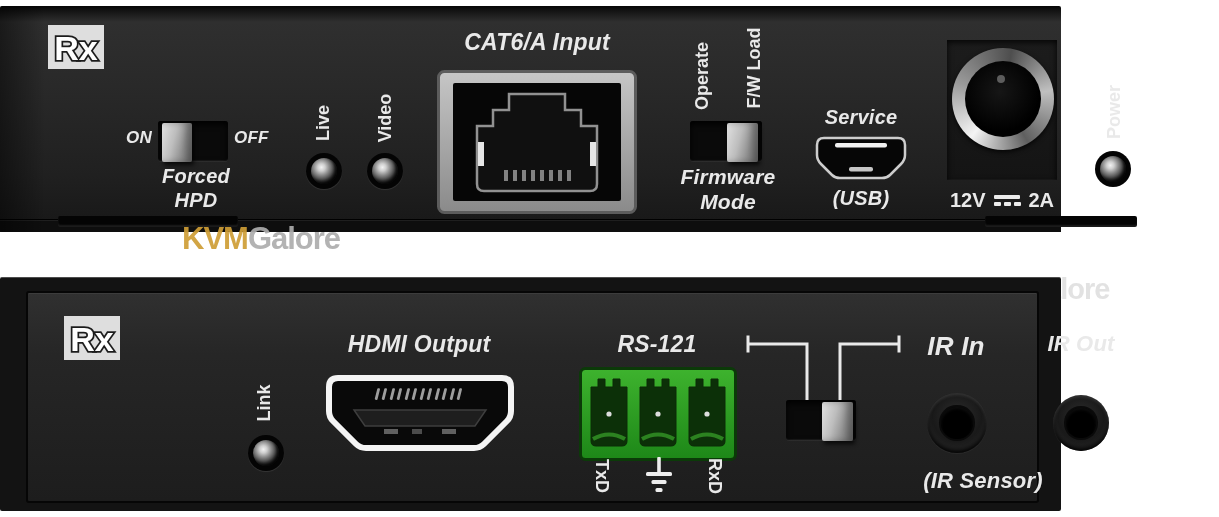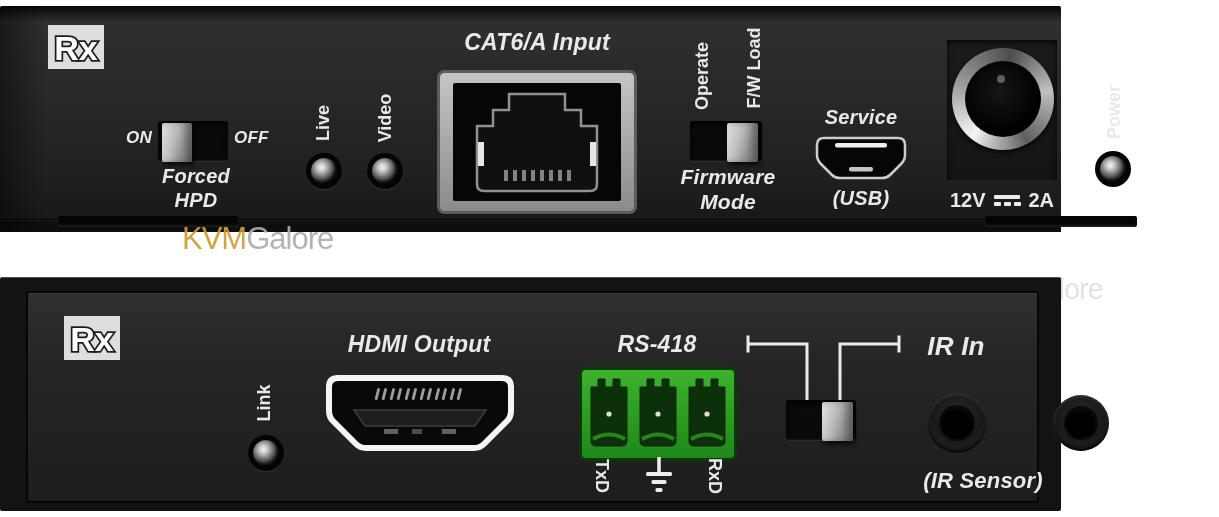--- a/index.html
+++ b/index.html
@@ -46,21 +46,21 @@
     background:radial-gradient(circle at 50% 40%,#2e2e2e 0%,#191919 52%,#242424 70%,#090909 100%);
     box-shadow:0 1px 1px rgba(255,255,255,0.05),inset 0 2px 3px rgba(255,255,255,0.12),inset 0 -3px 4px rgba(0,0,0,0.85);}
   .jack-hole{position:absolute;inset:24%;border-radius:50%;background:#000;
     box-shadow:0 0 0 2px #0a0a0a,inset 0 2px 3px rgba(255,255,255,0.05);}
   .dc-symbol{display:inline-flex;flex-direction:column;align-items:center;gap:3px;margin:0 2px;}
   .dc-solid{width:26px;height:4px;background:#ececec;border-radius:1px;}
   .dc-dashes{display:flex;gap:3px;}
   .dc-dashes i{width:7px;height:4px;background:#ececec;border-radius:1px;}
   .power-spec{position:absolute;display:flex;align-items:center;justify-content:center;gap:6px;
     font-weight:bold;color:#e9e9e9;}
-  .watermark{position:absolute;font-weight:normal;letter-spacing:-1px;white-space:nowrap;text-align:center;}
+  .watermark{position:absolute;font-weight:bold;letter-spacing:-1px;white-space:nowrap;text-align:center;}
   .wm-top{left:182px;top:221px;font-size:31px;}
   .wm-bottom{left:962px;top:273px;font-size:29px;}
   .wm-kvm{color:rgba(206,157,53,0.92);}
   .wm-galore{color:rgba(173,173,173,0.92);}
   .wm-bottom .wm-kvm{color:rgba(206,157,53,0.50);}
   .wm-bottom .wm-galore{color:rgba(160,160,160,0.30);}
   .rx-logo{position:absolute;}
 </style>
 </head>
 <body>
@@ -201,21 +201,21 @@
         <rect x="117" y="13" width="2.8" height="12" rx="1" transform="rotate(14 118 19)"></rect>
         <rect x="125" y="13" width="2.8" height="12" rx="1" transform="rotate(14 126 19)"></rect>
         <rect x="132" y="13" width="2.8" height="12" rx="1" transform="rotate(14 133 19)"></rect>
       </g>
       <path d="M28,35 H160 L149,51 H39 Z" fill="#1e1e1e" stroke="#3e3e3e" stroke-width="1.5"></path>
       <rect x="58" y="54" width="14" height="5" fill="#606060"></rect>
       <rect x="86" y="54" width="10" height="5" fill="#4c4c4c"></rect>
       <rect x="116" y="54" width="14" height="5" fill="#606060"></rect>
     </svg>
 
-    <div class="hlabel" style="left:587px;top:53px;width:140px;font-size:23px;">RS-418</div>
+    <div class="hlabel" style="left:587px;top:53px;width:140px;font-size:23px;">RS-121</div>
     <svg style="position:absolute;left:579px;top:89px;" width="158" height="94" viewBox="0 0 158 94">
       <defs>
         <linearGradient id="tg" x1="0" y1="0" x2="0" y2="1">
           <stop offset="0" stop-color="#3eb32e"></stop>
             <stop offset="1" stop-color="#1d8718"></stop>
         </linearGradient>
       </defs>
       <rect x="1.5" y="1.5" width="155" height="91" rx="5" fill="url(#tg)" stroke="#0b3a08" stroke-width="3"></rect>
       <g fill="#0c3008" stroke="#0a2a06" stroke-width="1">
         <path d="M12,20 V74 Q12,79 17,79 H43 Q48,79 48,74 V20 H41 V12 H34 V20 H26 V12 H19 V20 Z"></path>
@@ -246,19 +246,20 @@
       <path d="M4,4 V18 M4,11 H63 V68 M96,68 V11 H155 M155,4 V18" fill="none" stroke="#e9e9e9" stroke-width="3" stroke-linecap="square"></path>
     </svg>
     <div class="slide-switch" style="left:786px;top:122px;width:70px;height:40px;">
       <div class="switch-knob knob-right"></div>
     </div>
 
     <div class="hlabel" style="left:896px;top:53px;width:120px;font-size:26px;">IR In</div>
     <div class="jack" style="left:927px;top:115px;width:60px;height:60px;">
       <div class="jack-hole"></div>
     </div>
+    <div class="hlabel" style="left:1021px;top:53px;width:120px;font-size:22px;">IR Out</div>
     <div class="jack" style="left:1053px;top:117px;width:56px;height:56px;">
       <div class="jack-hole"></div>
     </div>
     <div class="hlabel" style="left:863px;top:190px;width:240px;font-size:22px;">(IR Sensor)</div>
   </section>
 
 </div>
 
 </body></html>

